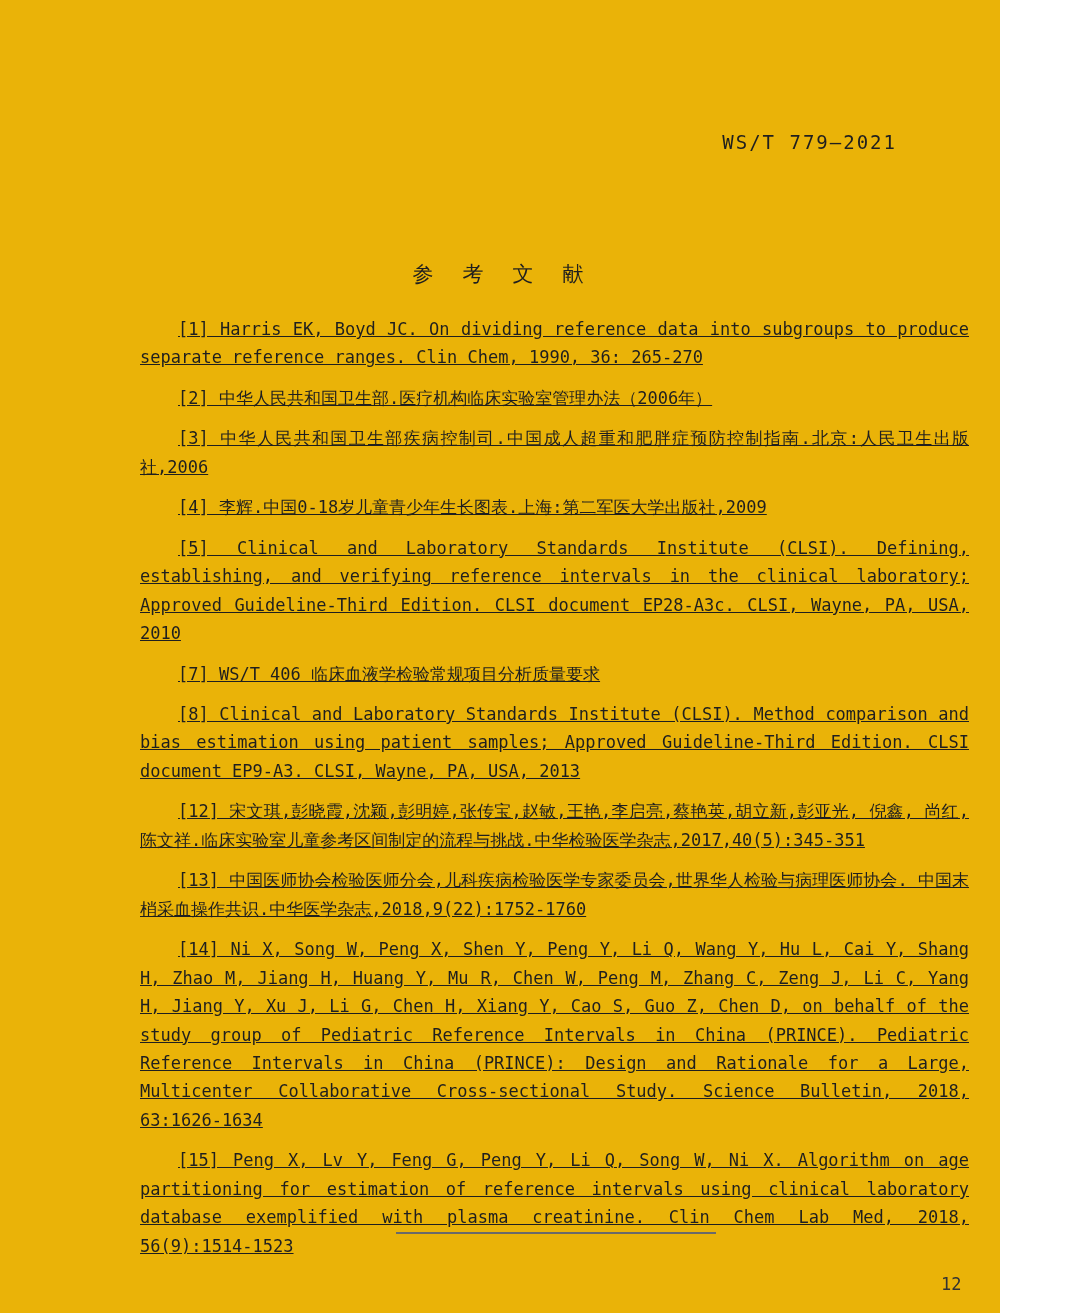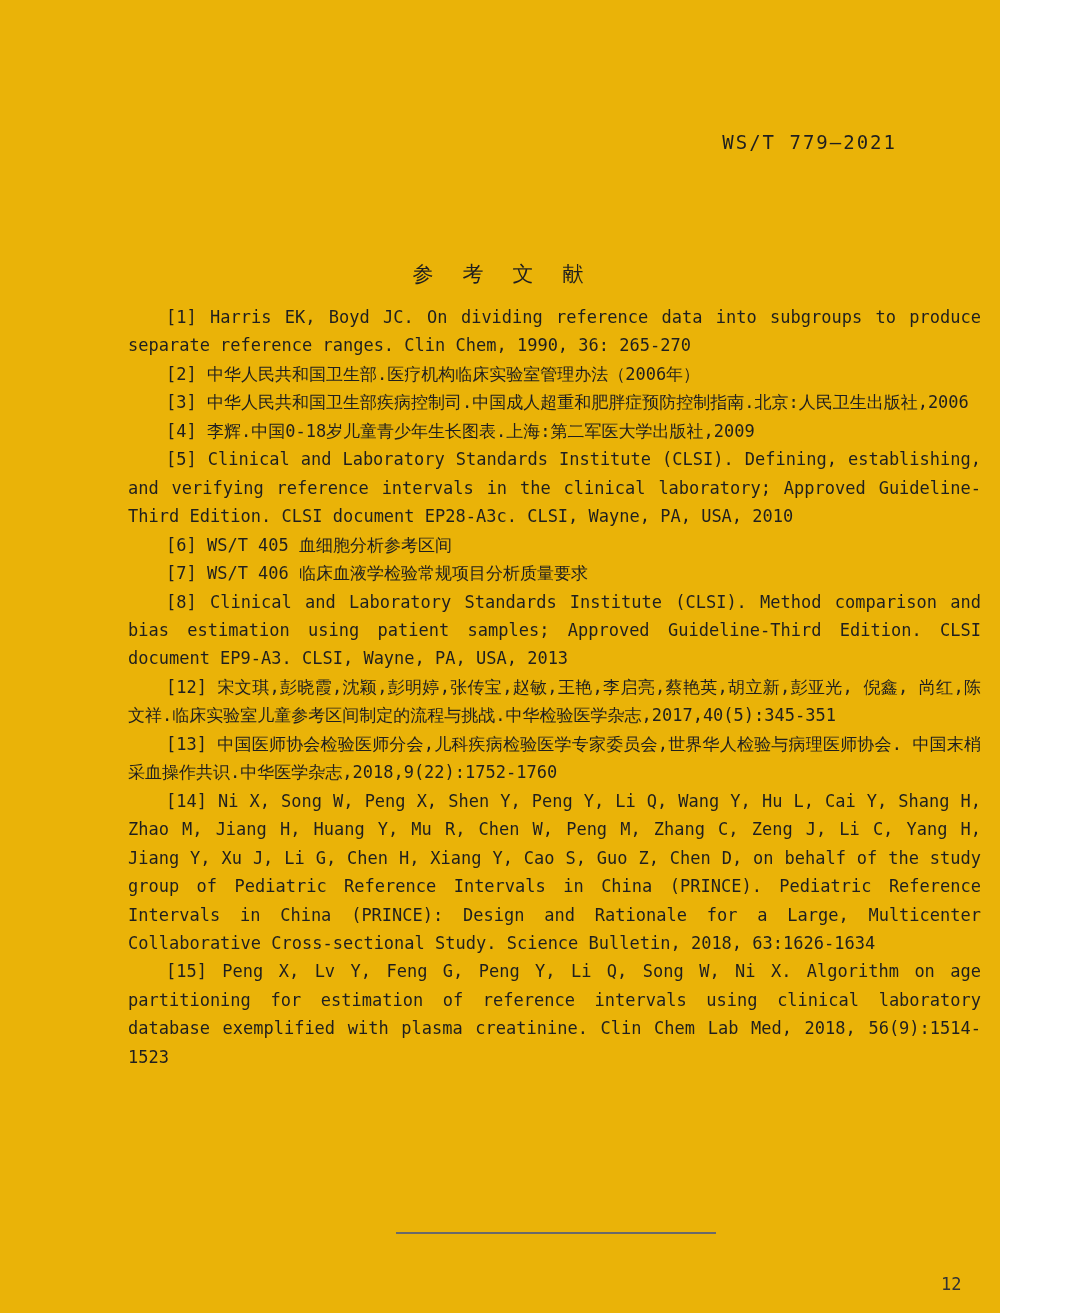--- a/index.html
+++ b/index.html
@@ -36,23 +36,24 @@
     position: absolute;
     left: 128px;
     top: 303px;
     width: 853px;
     font-size: 17px;
     line-height: 28.45px;
     text-align: justify;
     text-justify: inter-word;
   }
   .references p {
-    margin: 0;
+    margin: 12px;
     padding: 0;
     text-indent: 38px;
+    text-decoration: underline;
   }
   .footnote-rule {
     position: absolute;
     left: 396px;
     top: 1232px;
     width: 320px;
     height: 2px;
     background: #6a6a6a;
   }
   .page-number {
@@ -71,21 +72,20 @@
   <div class="doc-code">WS/T 779—2021</div>
 
   <div class="section-title">参　考　文　献</div>
 
   <div class="references">
       <p>[1]  Harris EK, Boyd JC. On dividing reference data into subgroups to produce separate reference ranges. Clin Chem, 1990, 36: 265-270</p>
       <p>[2]  中华人民共和国卫生部.医疗机构临床实验室管理办法（2006年）</p>
       <p>[3]  中华人民共和国卫生部疾病控制司.中国成人超重和肥胖症预防控制指南.北京:人民卫生出版社,2006</p>
       <p>[4]  李辉.中国0-18岁儿童青少年生长图表.上海:第二军医大学出版社,2009</p>
       <p>[5]  Clinical and Laboratory Standards Institute (CLSI). Defining, establishing, and verifying reference intervals in the clinical laboratory; Approved Guideline-Third Edition. CLSI document EP28-A3c. CLSI, Wayne, PA, USA, 2010</p>
-      <p>[6]  WS/T 405 血细胞分析参考区间</p>
       <p>[7]  WS/T 406 临床血液学检验常规项目分析质量要求</p>
       <p>[8]  Clinical and Laboratory Standards Institute (CLSI). Method comparison and bias estimation using patient samples; Approved Guideline-Third Edition. CLSI document EP9-A3. CLSI, Wayne, PA, USA, 2013</p>
       <p>[12]  宋文琪,彭晓霞,沈颖,彭明婷,张传宝,赵敏,王艳,李启亮,蔡艳英,胡立新,彭亚光, 倪鑫, 尚红,陈文祥.临床实验室儿童参考区间制定的流程与挑战.中华检验医学杂志,2017,40(5):345-351</p>
       <p>[13]  中国医师协会检验医师分会,儿科疾病检验医学专家委员会,世界华人检验与病理医师协会. 中国末梢采血操作共识.中华医学杂志,2018,9(22):1752-1760</p>
       <p>[14]  Ni X, Song W, Peng X, Shen Y, Peng Y, Li Q, Wang Y, Hu L, Cai Y, Shang H, Zhao M, Jiang H, Huang Y, Mu R, Chen W, Peng M, Zhang C, Zeng J, Li C, Yang H, Jiang Y, Xu J, Li G, Chen H, Xiang Y, Cao S, Guo Z, Chen D, on behalf of the study group of Pediatric Reference Intervals in China (PRINCE). Pediatric Reference Intervals in China (PRINCE): Design and Rationale for a Large, Multicenter Collaborative Cross-sectional Study. Science Bulletin, 2018, 63:1626-1634</p>
       <p>[15]  Peng X, Lv Y, Feng G, Peng Y, Li Q, Song W, Ni X. Algorithm on age partitioning for estimation of reference intervals using clinical laboratory database exemplified with plasma creatinine. Clin Chem Lab Med, 2018, 56(9):1514-1523</p>
     </div>
 
   <div class="footnote-rule"></div>
 

